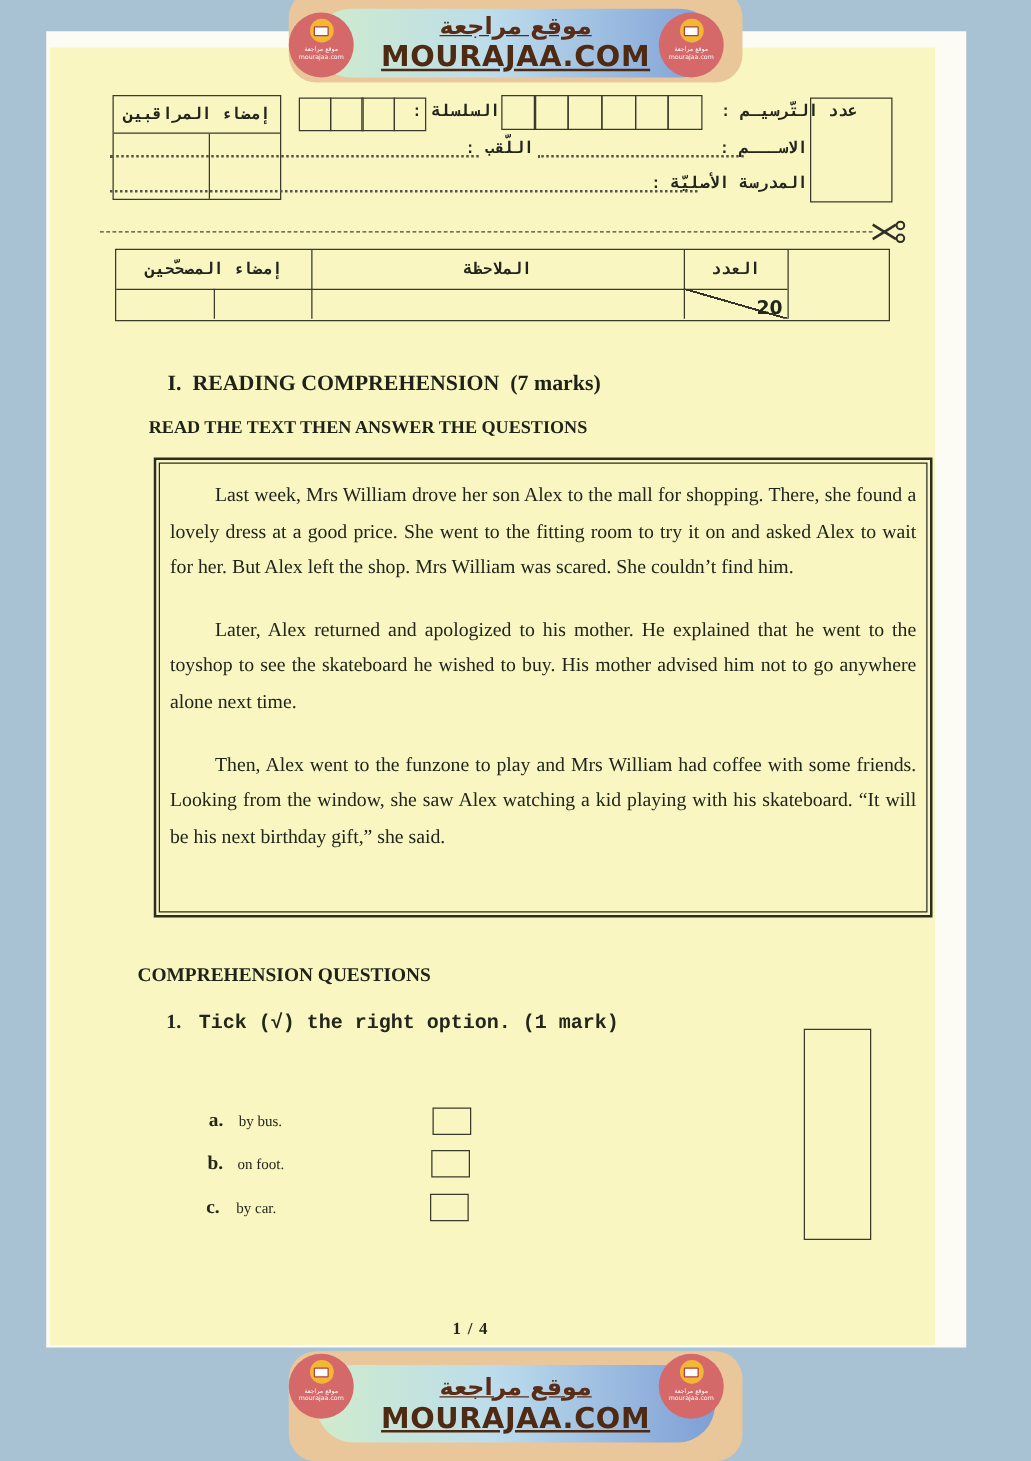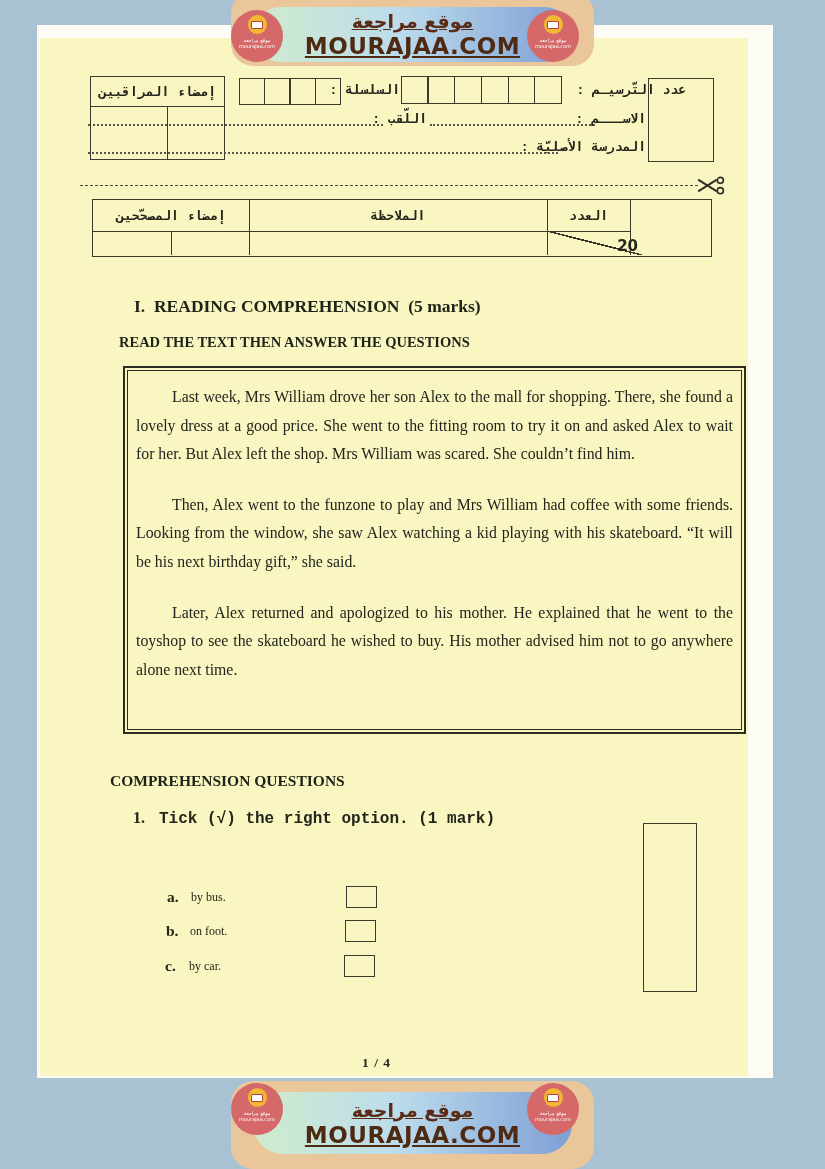--- a/index.html
+++ b/index.html
@@ -152,34 +152,34 @@
     <div class="abs" style="left:156px;top:0;width:298px;height:31px;display:flex;align-items:center;justify-content:center;">
       <span class="ar">الملاحظة</span>
     </div>
     <div class="abs" style="left:454px;top:0;width:83px;height:31px;display:flex;align-items:center;justify-content:center;">
       <span class="ar">العدد</span>
     </div>
 
     <div class="abs" style="left:0;top:31px;width:78px;height:24px;"></div>
     <div class="abs" style="left:78px;top:31px;width:78px;height:24px;"></div>
     <div class="abs" style="left:156px;top:31px;width:298px;height:24px;"></div>
-    <div class="abs diag" style="left:454px;top:31px;width:83px;height:24px;padding-left:12px;">
+    <div class="abs diag" style="left:454px;top:31px;width:83px;height:24px;">
       <span style="position:absolute;right:4px;bottom:0px;font-weight:bold;font-size:15px;font-family:'DejaVu Sans',sans-serif;">20</span>
     </div>
     <div class="abs" style="left:537px;top:0;width:83px;height:55px;"></div>
   </div>
 
-  <div class="abs h-title" style="left:134px;top:296px;">I.  READING COMPREHENSION  (5 marks)</div>
+  <div class="abs h-title" style="left:134px;top:296px;">I.  READING COMPREHENSION  (7 marks)</div>
   <div class="abs h-sub" style="left:119px;top:334px;">READ THE TEXT THEN ANSWER THE QUESTIONS</div>
 
   <div class="abs reading-box" style="left:123px;top:366px;width:623px;height:368px;">
     <div class="reading-inner">
       <p>Last week, Mrs William drove her son Alex to the mall for shopping. There, she found a lovely dress at a good price. She went to the fitting room to try it on and asked Alex to wait for her. But Alex left the shop. Mrs William was scared. She couldn’t find him.</p>
+      <p>Later, Alex returned and apologized to his mother. He explained that he went to the toyshop to see the skateboard he wished to buy. His mother advised him not to go anywhere alone next time.</p>
       <p>Then, Alex went to the funzone to play and Mrs William had coffee with some friends. Looking from the window, she saw Alex watching a kid playing with his skateboard. “It will be his next birthday gift,” she said.</p>
-      <p>Later, Alex returned and apologized to his mother. He explained that he went to the toyshop to see the skateboard he wished to buy. His mother advised him not to go anywhere alone next time.</p>
     </div>
   </div>
 
   <div class="abs h-sub" style="left:110px;top:772px;font-size:15.5px;">COMPREHENSION QUESTIONS</div>
 
   <div class="abs" style="left:133px;top:809px;">
     <span style="font-weight:bold;font-size:16px;">1.</span>
     <span style="font-weight:bold;font-size:16px;margin-left:10px;font-family:Liberation Mono, monospace;">Tick (√) the right option. (1 mark)</span>
   </div>
 

